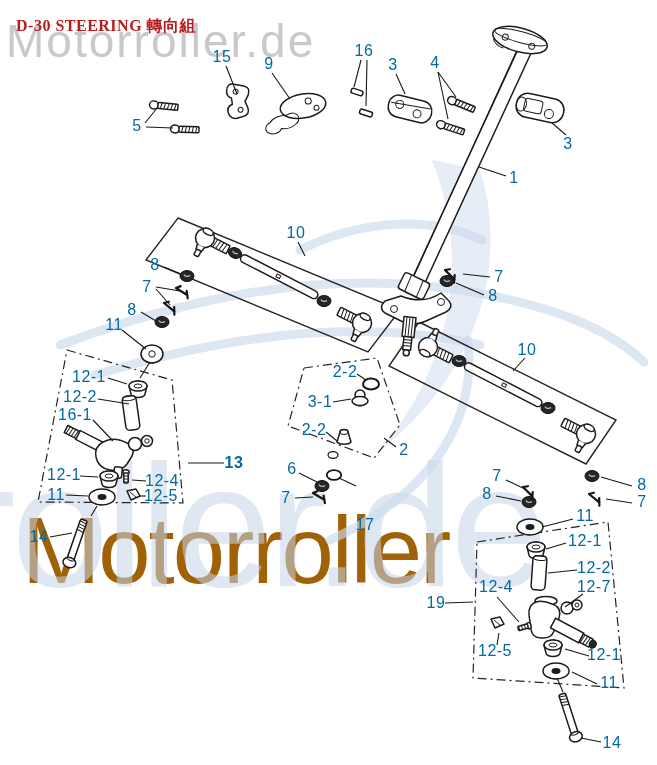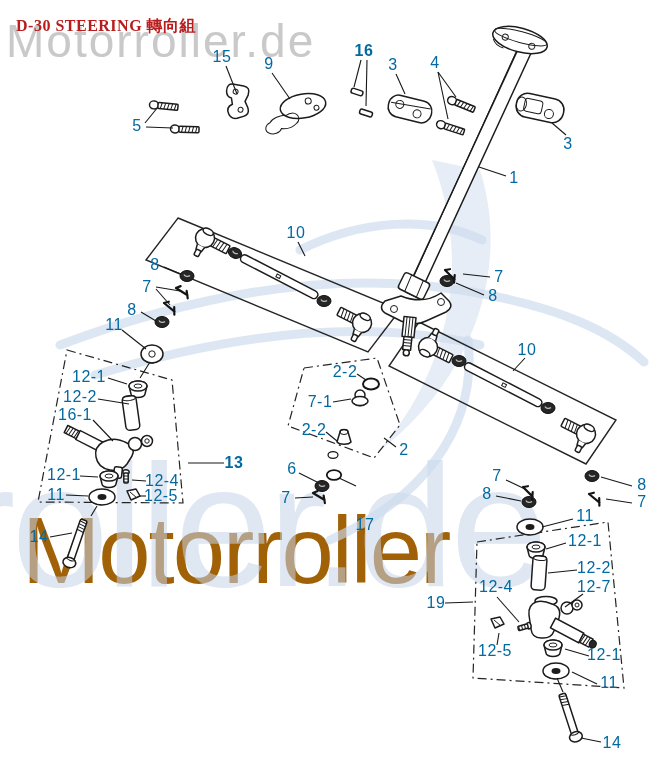--- a/index.html
+++ b/index.html
@@ -326,35 +326,35 @@
         <line x1="597" y1="684" x2="572" y2="672"></line>
         <line x1="601" y1="742" x2="581" y2="738"></line>
         <line x1="150" y1="362" x2="140" y2="378"></line>
         <line x1="97" y1="506" x2="91" y2="516"></line>
         <line x1="557" y1="678" x2="563" y2="692"></line>
       </g>
   </svg>
 
 <div class="callout" style="left: 222px; top: 57px;">15</div>
     <div class="callout" style="left: 269px; top: 64px;">9</div>
-    <div class="callout" style="left: 364px; top: 51px; font-weight: bold;">16</div>
+    <div class="callout" style="left: 364px; top: 51px;">16</div>
     <div class="callout" style="left: 393px; top: 65px;">3</div>
     <div class="callout" style="left: 435px; top: 63px;">4</div>
     <div class="callout" style="left: 137px; top: 126px;">5</div>
     <div class="callout" style="left: 568px; top: 144px;">3</div>
     <div class="callout" style="left: 514px; top: 178px;">1</div>
     <div class="callout" style="left: 296px; top: 233px;">10</div>
     <div class="callout" style="left: 155px; top: 265px;">8</div>
     <div class="callout" style="left: 147px; top: 287px;">7</div>
     <div class="callout" style="left: 132px; top: 310px;">8</div>
     <div class="callout" style="left: 114px; top: 325px;">11</div>
     <div class="callout" style="left: 499px; top: 277px;">7</div>
     <div class="callout" style="left: 493px; top: 296px;">8</div>
     <div class="callout" style="left: 345px; top: 372px;">2-2</div>
-    <div class="callout" style="left: 320px; top: 402px;">7-1</div>
+    <div class="callout" style="left: 320px; top: 402px;">3-1</div>
     <div class="callout" style="left: 314px; top: 430px;">2-2</div>
     <div class="callout" style="left: 404px; top: 450px;">2</div>
     <div class="callout" style="left: 292px; top: 469px;">6</div>
     <div class="callout" style="left: 286px; top: 498px;">7</div>
     <div class="callout" style="left: 365px; top: 489px; margin-top: 36px;">17</div>
     <div class="callout" style="left: 527px; top: 350px;">10</div>
     <div class="callout" style="left: 89px; top: 377px;">12-1</div>
     <div class="callout" style="left: 80px; top: 397px;">12-2</div>
     <div class="callout" style="left: 75px; top: 415px;">16-1</div>
     <div class="callout" style="left: 234px; top: 463px; font-weight: bold;">13</div>

